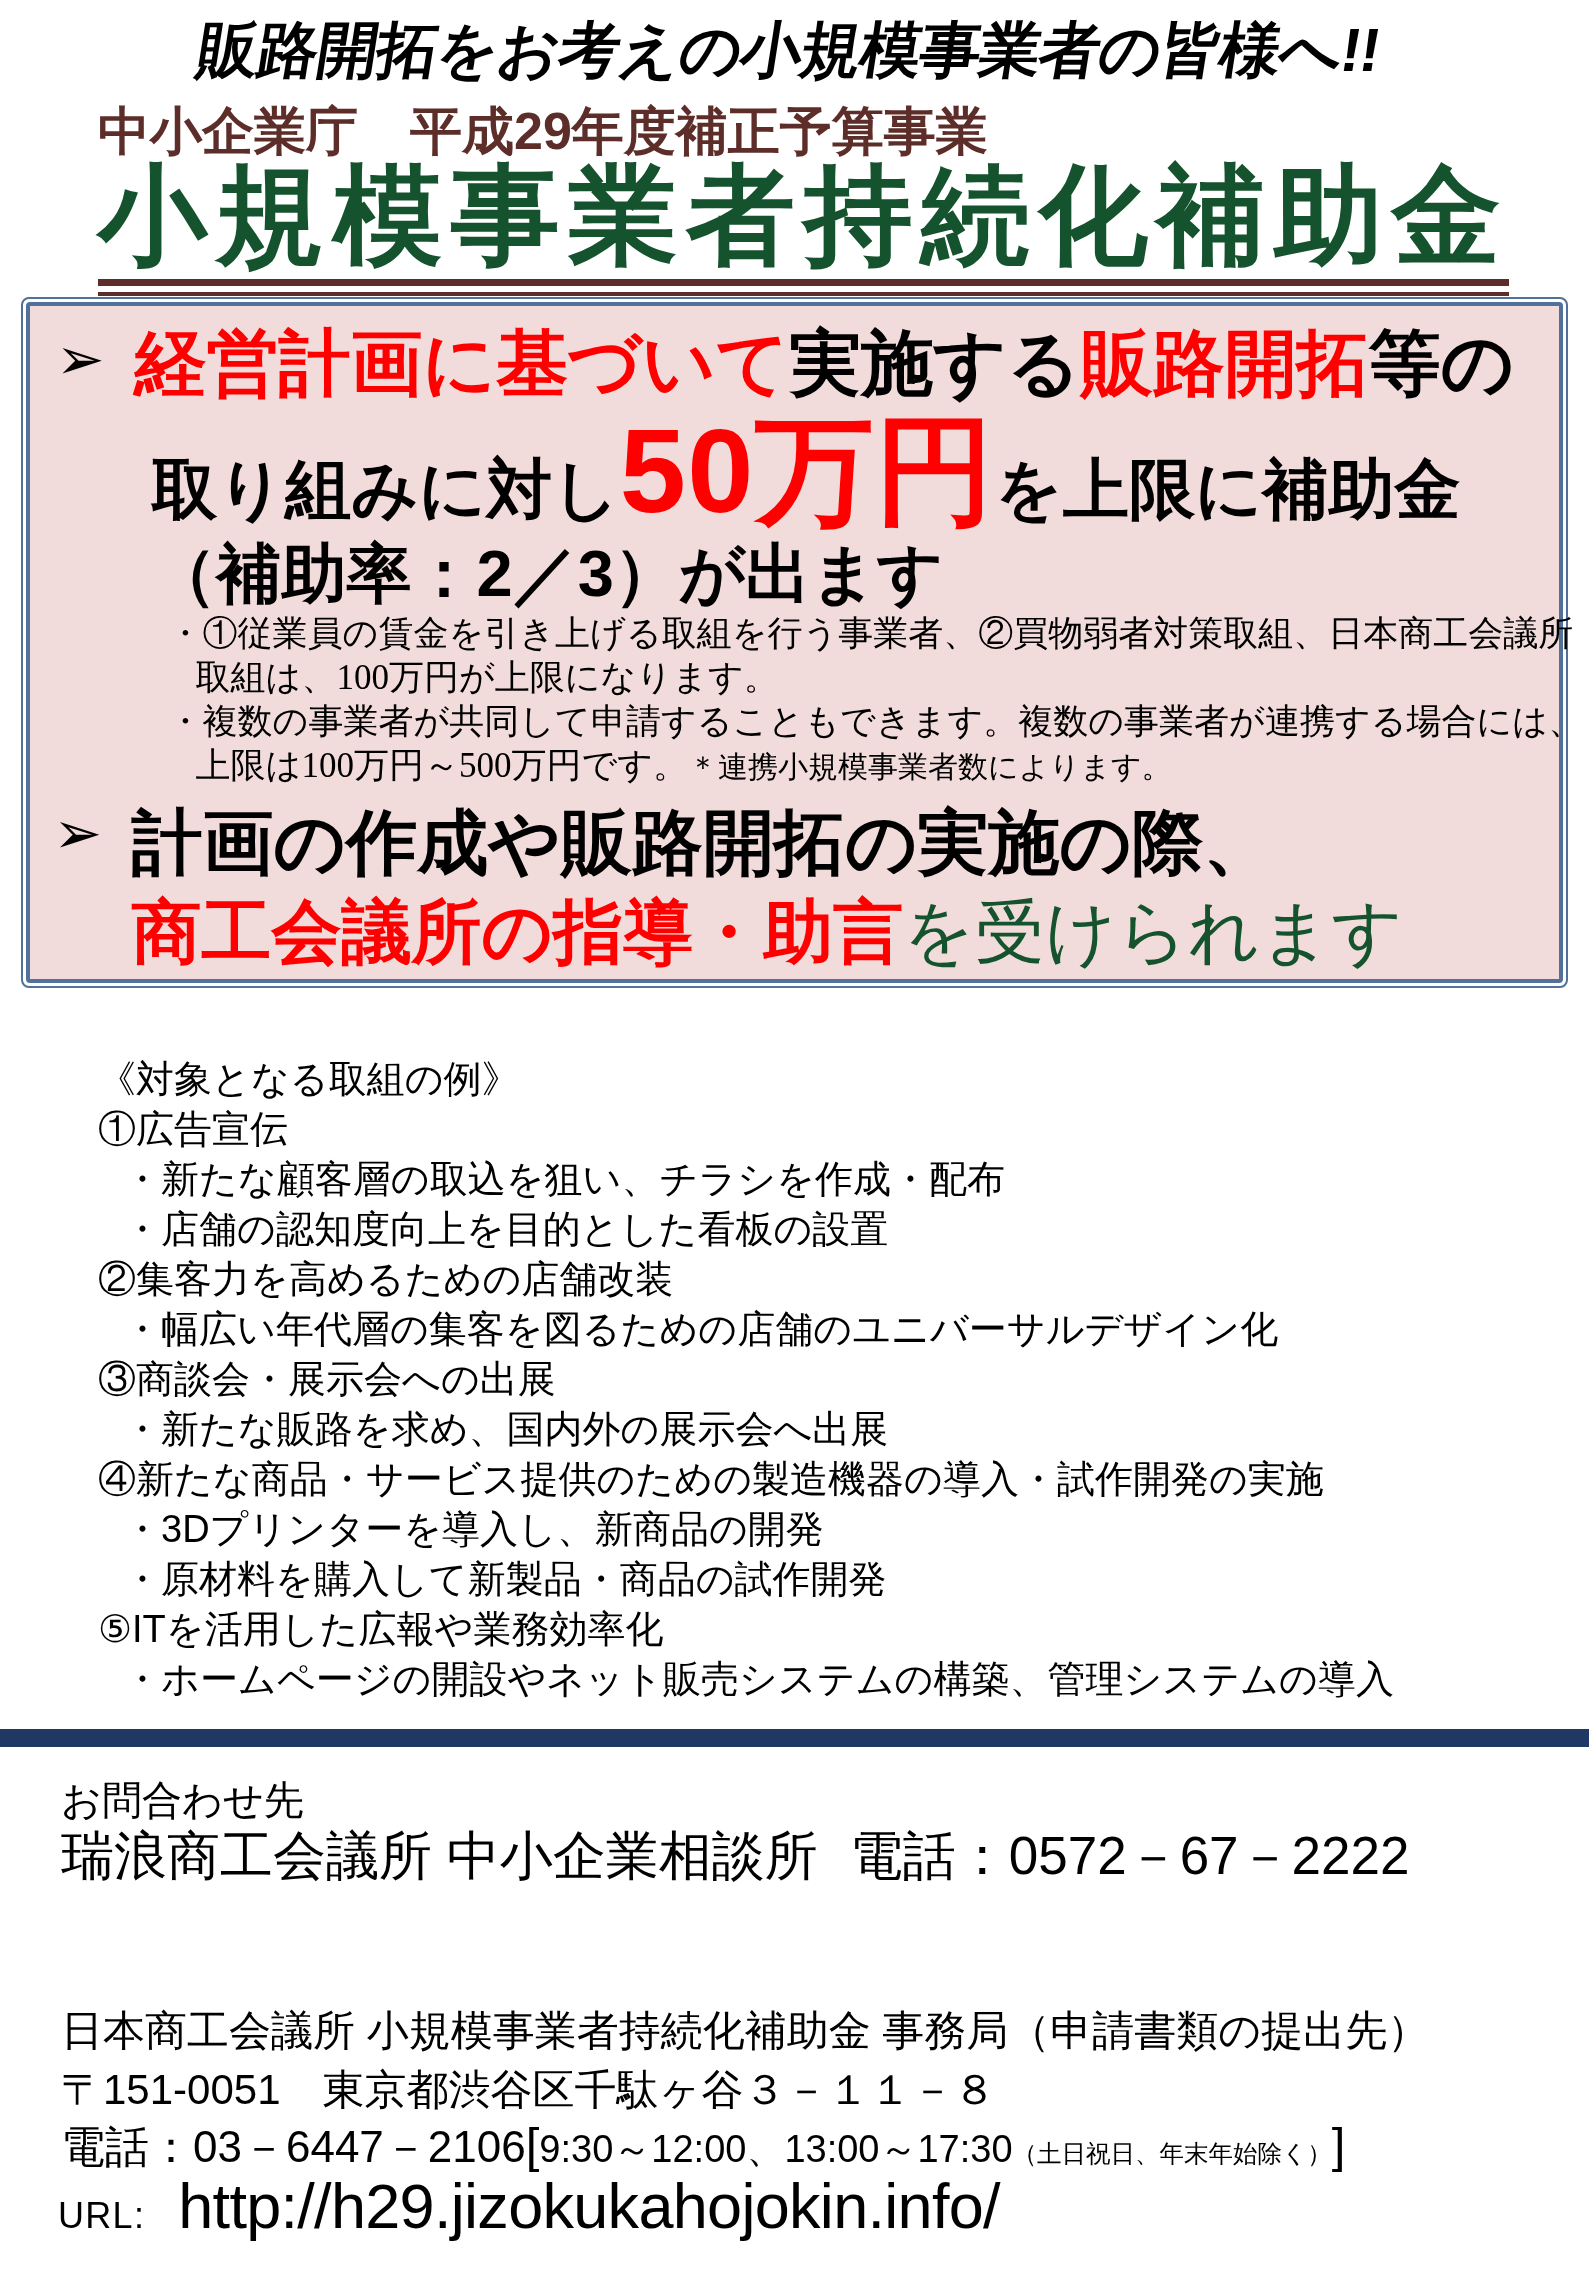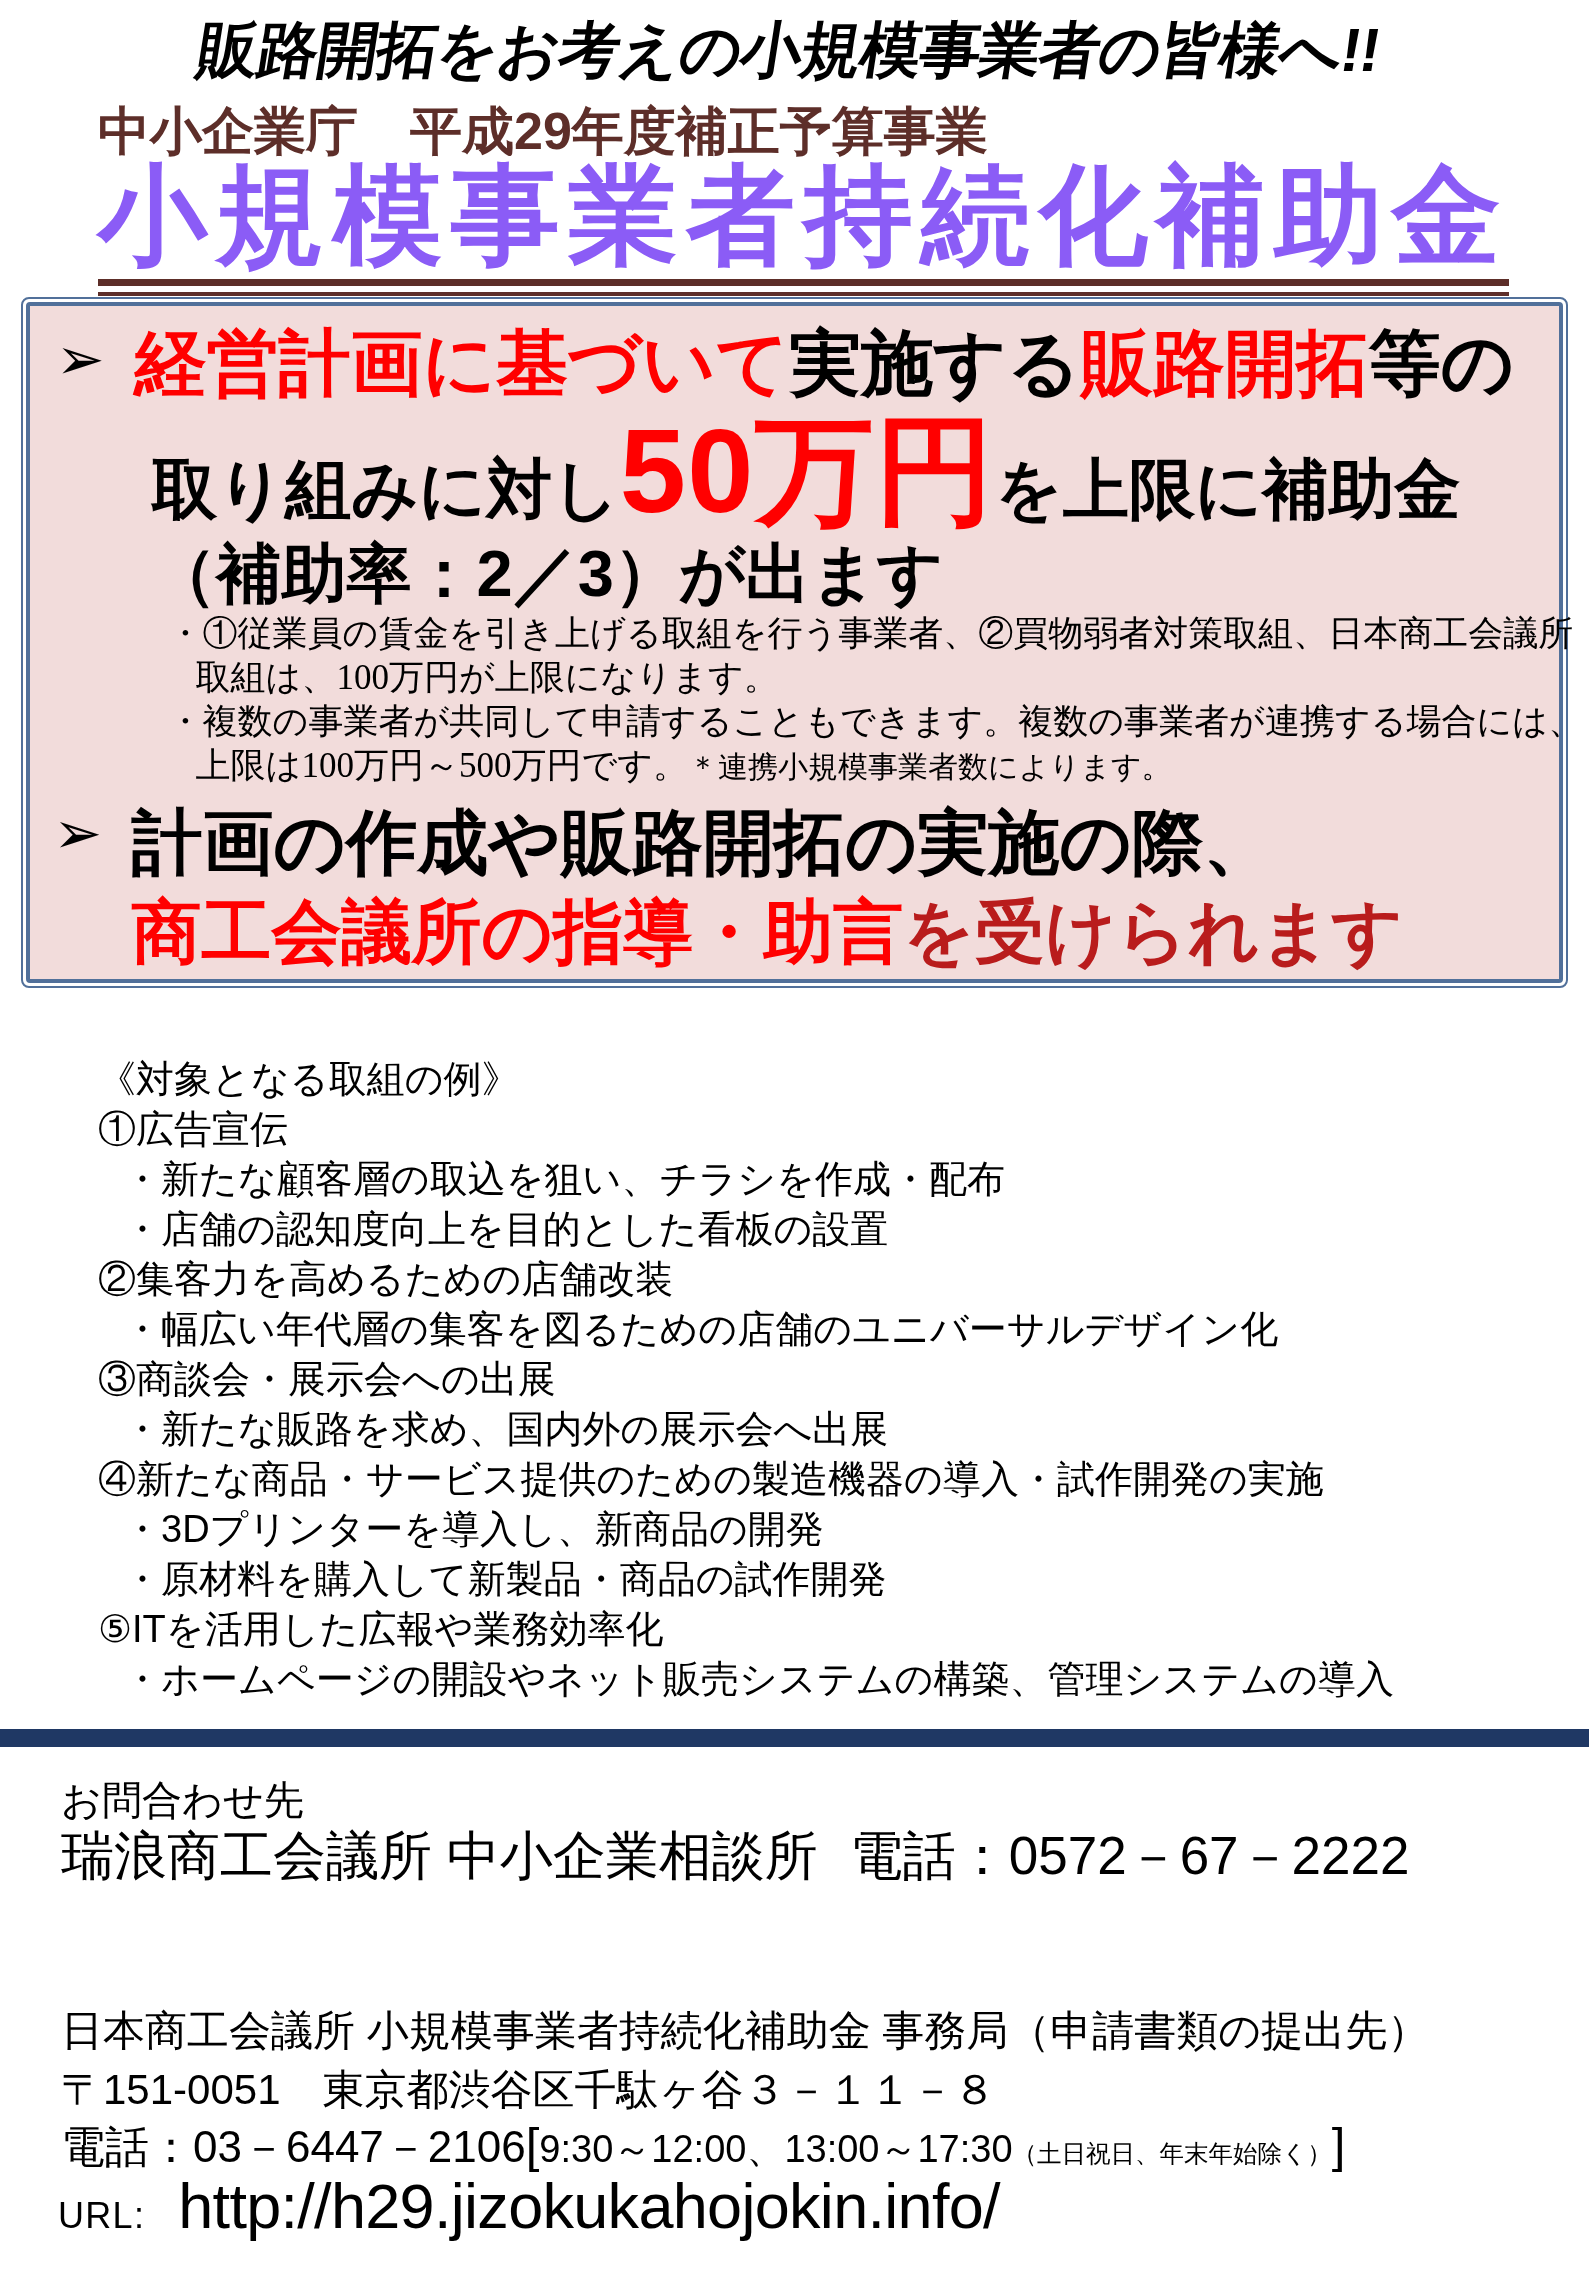--- a/index.html
+++ b/index.html
@@ -12,21 +12,21 @@
     position:absolute;left:193px;top:17px;
     font-size:61px;font-weight:900;letter-spacing:-1.3px;line-height:1.1;
     transform:skewX(-9deg);transform-origin:left bottom;white-space:nowrap;
   }
   .agency{
     position:absolute;left:98px;top:97px;
     font-size:52px;font-weight:800;color:#5D2E29;white-space:nowrap;
   }
   .title-wrap{position:absolute;left:98px;top:158px;display:inline-block;}
   .main-title{
-    font-size:109px;font-weight:900;color:#8b5cf6;line-height:1.05;
+    font-size:109px;font-weight:900;color:#14532d;line-height:1.05;
     letter-spacing:8.6px;white-space:nowrap;
   }
   .title-u1{height:7.3px;background:#5D2E29;margin-top:6.6px;}
   .title-u2{height:4px;background:#5D2E29;margin-top:5.3px;}
   
   .hbox-outer{
     position:absolute;left:21px;top:297px;width:1547px;height:691px;
     border:2px solid #51709A;border-radius:8px;padding:2.6px;box-sizing:border-box;
   }
   .hbox-inner{
@@ -42,21 +42,21 @@
   .p1l2{position:absolute;left:122px;top:86px;white-space:nowrap;}
   .p1l2 .pre,.p1l2 .post{font-size:66px;font-weight:700;color:#000;}
   .p1l2 .big{font-size:119px;font-weight:900;color:#FF0000;letter-spacing:1.3px;}
   .p1l3{position:absolute;left:122px;top:224px;font-size:65px;font-weight:700;white-space:nowrap;}
   .notes{position:absolute;left:138px;top:306px;font-family:"Liberation Serif",serif;font-size:35px;line-height:44px;}
   .note-line{white-space:nowrap;}
   .note-line.ind{margin-left:28px;}
   .note-small{font-size:30px;}
   .p2l1{position:absolute;left:102px;top:490px;font-size:71px;font-weight:700;white-space:nowrap;}
   .p2l2{position:absolute;left:102px;top:580px;font-size:70px;white-space:nowrap;}
-  .p2l2 .blk{font-weight:700;color:#b91c1c;}
+  .p2l2 .blk{font-weight:400;color:#14532d;}
   
   .examples{position:absolute;left:98px;top:1054px;font-size:38px;font-weight:500;line-height:50px;}
   .ex{white-space:nowrap;}
   .ex.lv1{margin-left:25px;}
   
   .divider{position:absolute;left:0;top:1729px;width:1589px;height:18px;background:#1F3864;}
   
   .contact-label{position:absolute;left:61px;top:1773px;font-size:40px;white-space:nowrap;}
   .contact-line{position:absolute;left:61px;top:1821px;font-size:53px;white-space:nowrap;}
   .contact-line .phone{margin-left:32px;}

